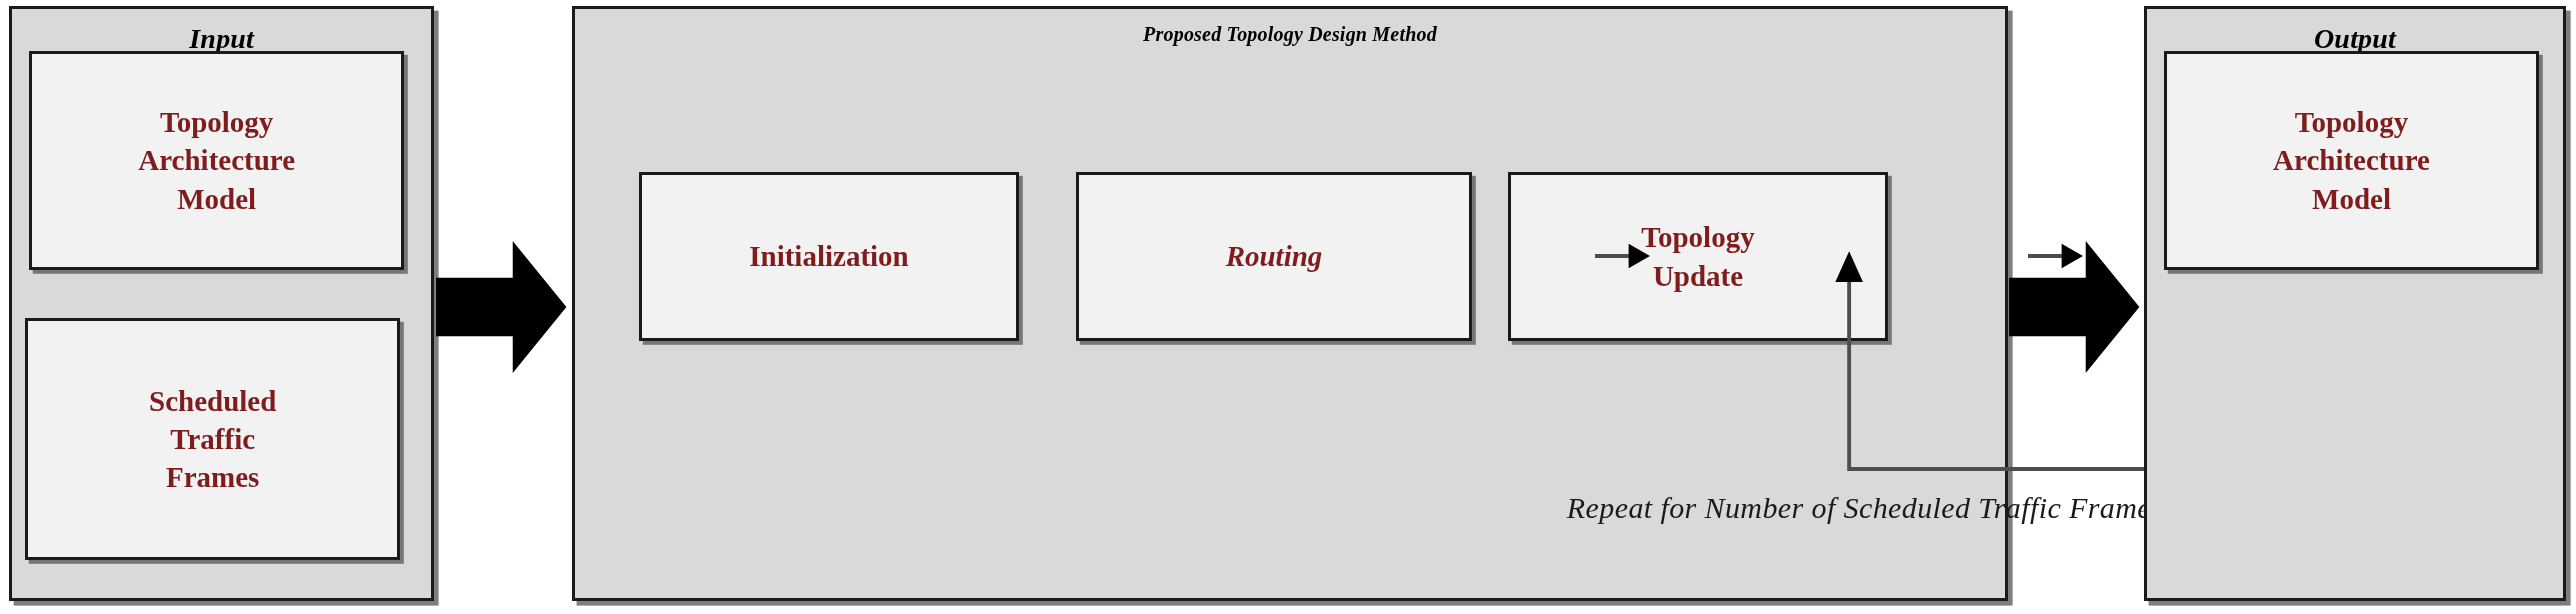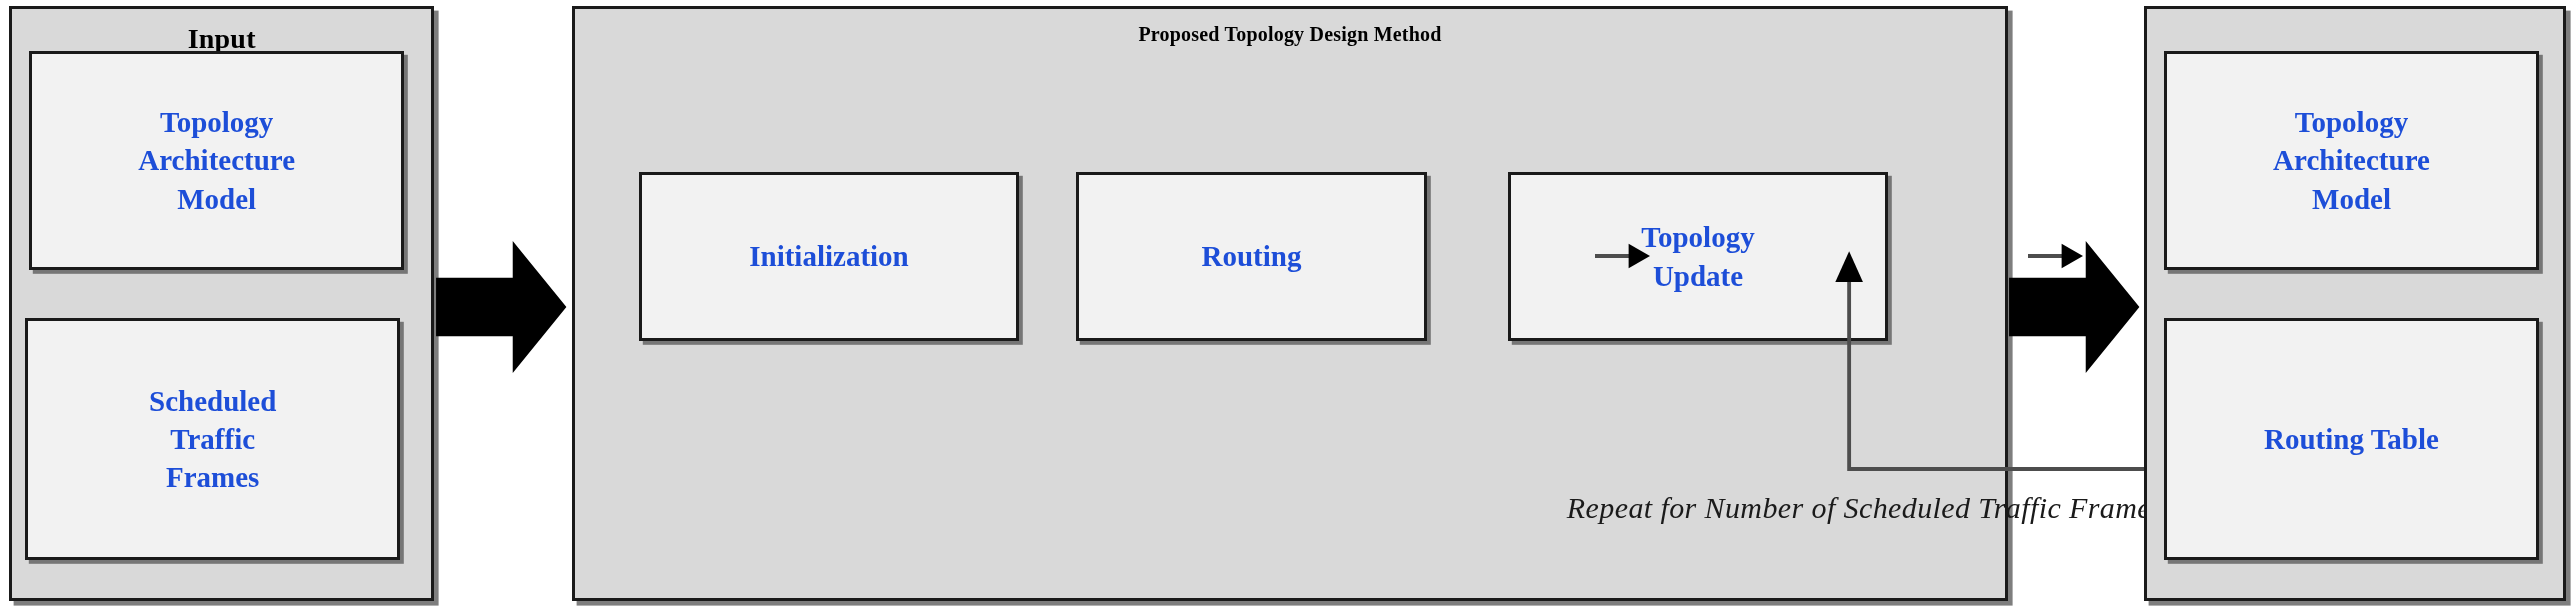--- a/index.html
+++ b/index.html
@@ -28,36 +28,37 @@
   }
   .panel-title {
     position: absolute;
     left: 0;
     right: 0;
     text-align: center;
     font-weight: bold;
     color: #000000;
     letter-spacing: 0.2px;
     white-space: nowrap;
+    font-style: italic;
   }
 
   
   .box {
     position: absolute;
     background: #f2f2f2;
     border: 3.8px solid #1a1a1a;
     box-sizing: border-box;
     display: flex;
     align-items: center;
     justify-content: center;
     box-shadow: 3.8px 3.8px 0 0 rgba(20,20,20,0.5);
   }
   .box-label {
     font-weight: bold;
-    color: #1d4ed8;
+    color: #7f1d1d;
     text-align: center;
     line-height: 1.32;
     white-space: pre-line;
   }
 
   
   .big-arrow {
     position: absolute;
     color: #000000;
   }
@@ -95,21 +96,21 @@
   #title-process    { top: 14px;  font-size: 20px; }
   #title-output     { top: 14px;  font-size: 28px; }
 
   #box-input-topology { left: 17px; top: 42px;  width: 375px; height: 219px; }
   #box-input-frames   { left: 13px; top: 309px; width: 375px; height: 242px; }
 
   #box-output-topology { left: 17px; top: 42px;  width: 375px; height: 219px; }
   #box-output-routing  { left: 17px; top: 309px; width: 375px; height: 242px; }
 
   #box-init    { left: 64px;  top: 163px; width: 380px; height: 169px; font-family: Liberation Serif, serif; }
-  #box-routing { left: 501px; top: 163px; width: 351px; height: 169px; }
+  #box-routing { left: 501px; top: 163px; width: 396px; height: 169px; font-style: italic; }
   #box-update  { left: 933px; top: 163px; width: 380px; height: 169px; }
 
   .input-box-label   { font-size: 29px; }
   .process-box-label { font-size: 29px; }
 
   #arrow-input-to-process  { left: 436px;  top: 238px; }
   #arrow-process-to-output { left: 2009px; top: 238px; }
 
   #arrow-init-routing    { left: 1020px; top: 230px; }
   #arrow-routing-update  { left: 1453px; top: 230px; }
@@ -185,26 +186,24 @@
     <div class="repeat-caption" id="repeat-caption-el">Repeat for Number of Scheduled Traffic Frames</div>
   </div>
 
   <div class="big-arrow" id="arrow-process-to-output">
     <svg width="132" height="138" viewBox="0 0 172 180" xmlns="http://www.w3.org/2000/svg">
       <polygon points="0,52 100,52 100,4 170,90 100,176 100,128 0,128" fill="#000000"></polygon>
     </svg>
   </div>
 
   <div class="panel" id="panel-output">
+    <div class="panel-title" id="title-output">Output</div>
 
     <div class="box" id="box-output-topology">
       <span class="box-label input-box-label">Topology
 Architecture
 Model</span>
     </div>
 
-    <div class="box" id="box-output-routing">
-      <span class="box-label input-box-label">Routing Table</span>
-    </div>
   </div>
 
 </div>
 
 
 </body></html>

